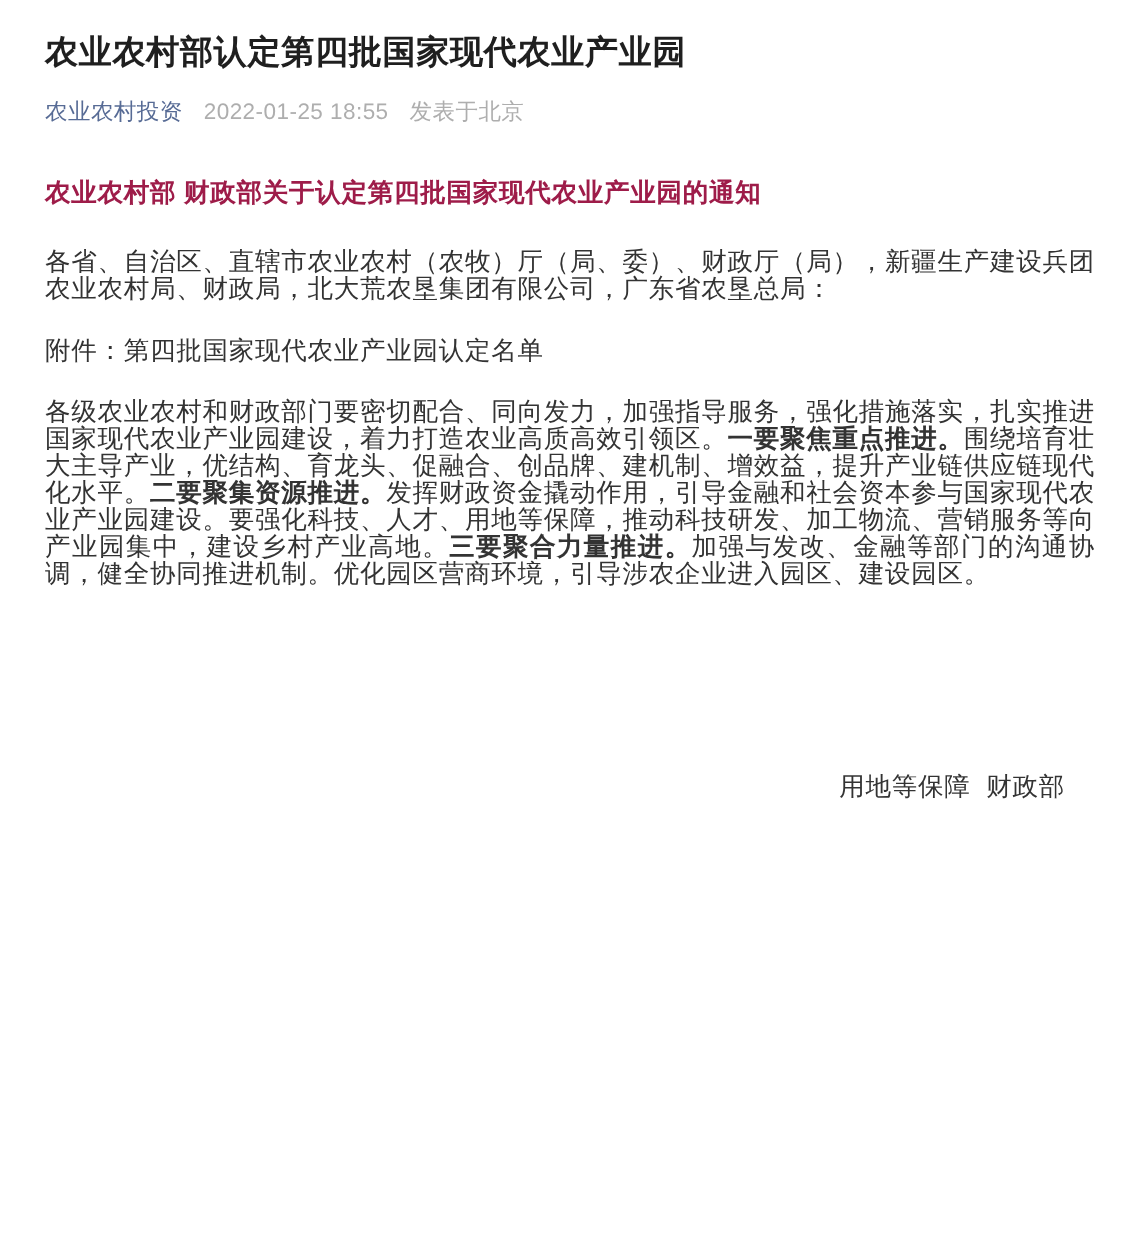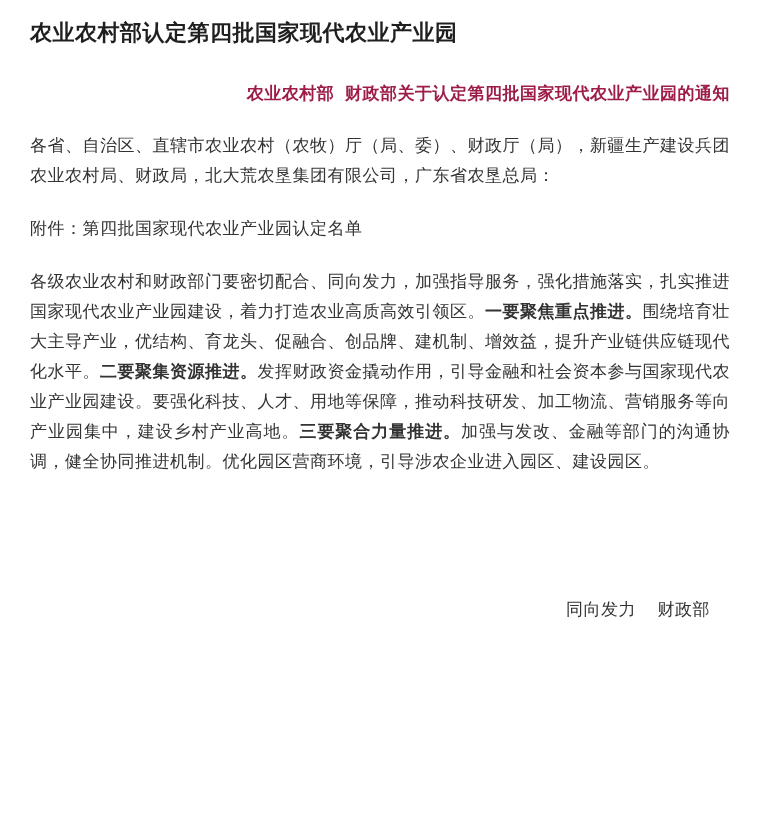--- a/index.html
+++ b/index.html
@@ -9,21 +9,20 @@
     height: 839px;
     font-family: "Liberation Sans", "DejaVu Sans", sans-serif;
     color: #333333;
     overflow: hidden;
   }
   .page {
     width: 760px;
     height: 830px;
     padding: 20px 30px 10px 30px;
     background: #ffffff;
-    font-family: Liberation Mono, monospace;
   }
   .article-title {
     font-size: 22px;
     font-weight: bold;
     color: #1f1f1f;
     line-height: 1.4;
     letter-spacing: 0.5px;
   }
   .byline {
     margin-top: 13px;
@@ -36,31 +35,31 @@
     margin-right: 14px;
     cursor: pointer;
     text-decoration: none;
   }
   .byline .meta {
     color: #aeaeae;
     margin-right: 14px;
   }
   .notice-title {
     margin-top: 30px;
-    text-align: right;
+    text-align: left;
     font-size: 17px;
     font-weight: bold;
     color: #9e1c49;
     line-height: 28px;
     letter-spacing: 0.5px;
   }
   .para {
     margin-top: 23px;
     font-size: 17px;
-    line-height: 30px;
+    line-height: 18px;
     color: #333333;
     letter-spacing: 0.5px;
     text-align: justify;
   }
   .para strong { font-weight: bold; color: #333333; }
   .signature {
     margin-top: 58px;
     padding-right: 20px;
     text-align: right;
     font-size: 17px;
@@ -71,28 +70,31 @@
   }
   .signature .sig-line { white-space: pre-wrap; }
 </style>
 </head>
 <body>
 
 <div class="page">
 
   <h1 class="article-title">农业农村部认定第四批国家现代农业产业园</h1>
 
+  <div class="byline">
+    <a class="account">农业农村投资</a><span class="meta">2022-01-25 18:55</span><span class="meta">发表于北京</span>
+  </div>
 
   <div class="notice-title">农业农村部 财政部关于认定第四批国家现代农业产业园的通知</div>
 
   <p class="para">各省、自治区、直辖市农业农村（农牧）厅（局、委）、财政厅（局），新疆生产建设兵团农业农村局、财政局，北大荒农垦集团有限公司，广东省农垦总局：</p>
 
 
   <p class="para">附件：第四批国家现代农业产业园认定名单</p>
 
   <p class="para"><span>各级农业农村和财政部门要密切配合、同向发力，加强指导服务，强化措施落实，扎实推进国家现代农业产业园建设，着力打造农业高质高效引领区。</span><strong>一要聚焦重点推进。</strong><span>围绕培育壮大主导产业，优结构、育龙头、促融合、创品牌、建机制、增效益，提升产业链供应链现代化水平。</span><strong>二要聚集资源推进。</strong><span>发挥财政资金撬动作用，引导金融和社会资本参与国家现代农业产业园建设。要强化科技、人才、用地等保障，推动科技研发、加工物流、营销服务等向产业园集中，建设乡村产业高地。</span><strong>三要聚合力量推进。</strong><span>加强与发改、金融等部门的沟通协调，健全协同推进机制。优化园区营商环境，引导涉农企业进入园区、建设园区。</span></p>
 
   <div class="signature">
-    <div class="sig-line">同向发力  财政部</div>
+    <div class="sig-line">用地等保障  财政部</div>
     
   </div>
 
 </div>
 
 </body></html>

